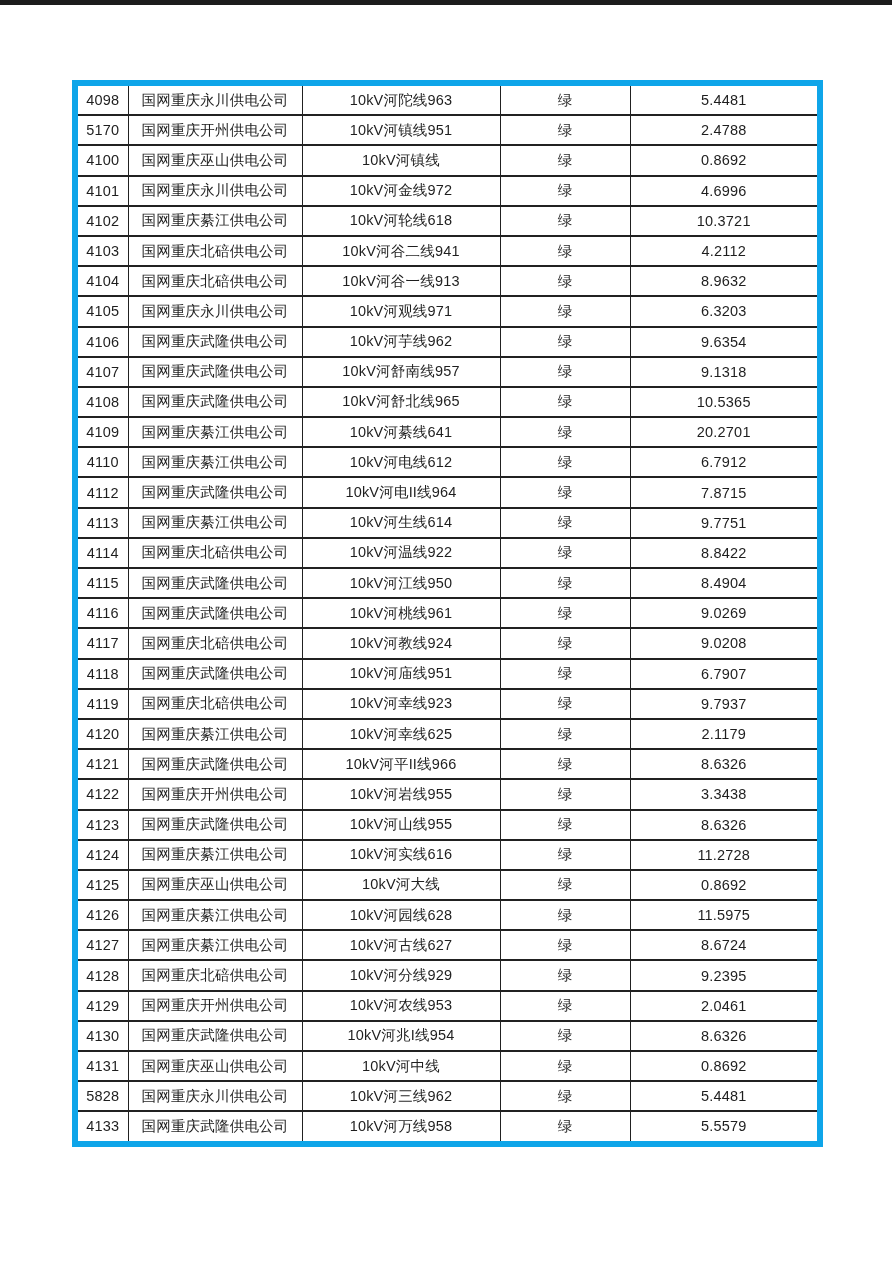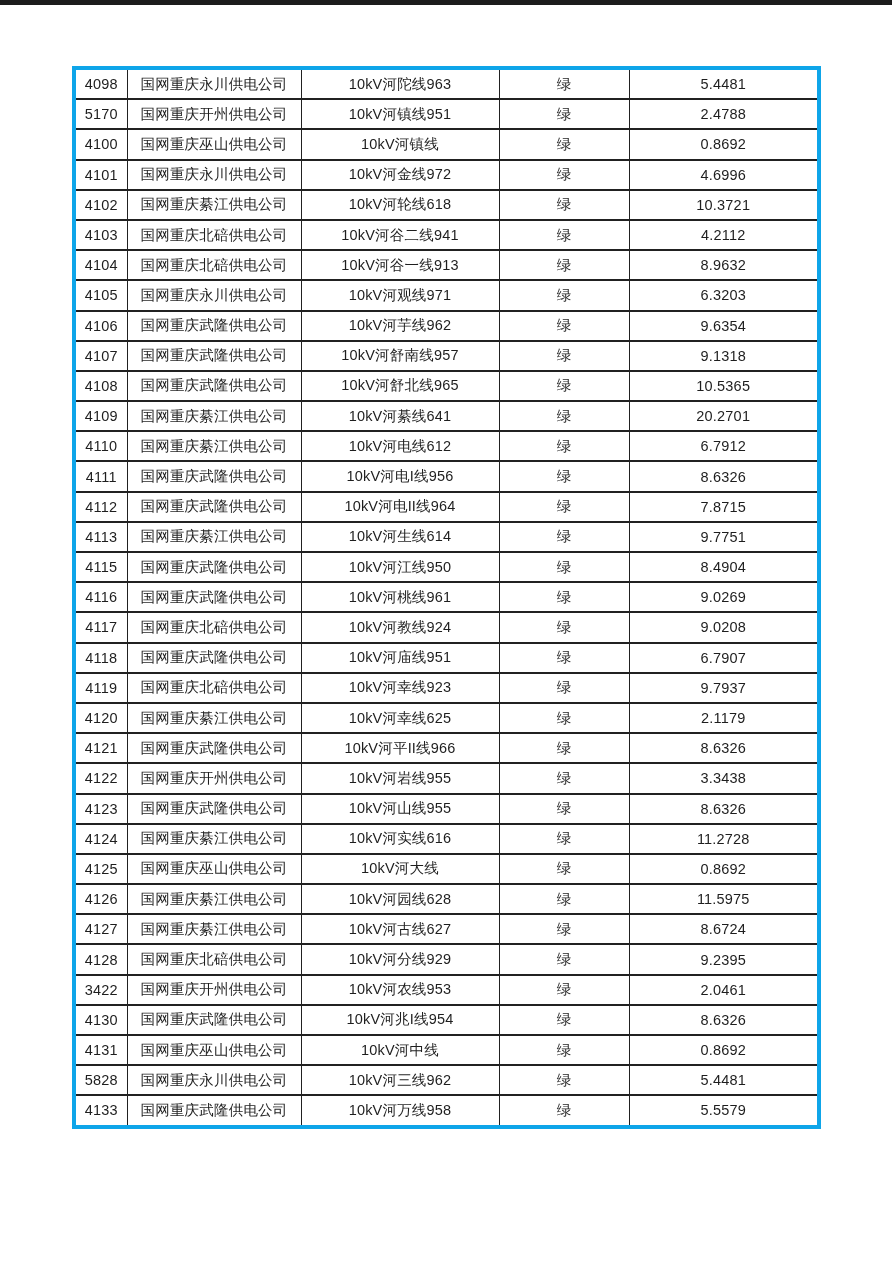--- a/index.html
+++ b/index.html
@@ -19,25 +19,25 @@
     position: absolute;
     top: 0;
     left: 0;
     width: 892px;
     height: 5px;
     background: #1c1c1c;
   }
   table.data-table {
     position: absolute;
     left: 72px;
-    top: 66px;
+    top: 80px;
     width: 745px;
     border-collapse: collapse;
     table-layout: fixed;
-    border: 4px solid #0ea5e9;
+    border: 6px solid #0ea5e9;
   }
   table.data-table td {
     border-left: 1px solid #212121;
     border-right: 1px solid #212121;
     border-top: 2px solid #212121;
     border-bottom: 2px solid #212121;
     height: 28.2px;
     padding: 0 2px;
     text-align: center;
     vertical-align: middle;
@@ -165,44 +165,44 @@
   </tr>
 
   <tr>
     <td>4110</td>
     <td>国网重庆綦江供电公司</td>
     <td>10kV河电线612</td>
     <td>绿</td>
     <td>6.7912</td>
   </tr>
 
-  <tr>
-    <td>4111</td>
-    <td>国网重庆武隆供电公司</td>
-    <td>10kV河电I线956</td>
-    <td>绿</td>
-    <td>8.6326</td>
-  </tr>
 
   <tr>
     <td>4112</td>
     <td>国网重庆武隆供电公司</td>
     <td>10kV河电II线964</td>
     <td>绿</td>
     <td>7.8715</td>
   </tr>
 
   <tr>
     <td>4113</td>
     <td>国网重庆綦江供电公司</td>
     <td>10kV河生线614</td>
     <td>绿</td>
     <td>9.7751</td>
   </tr>
 
+  <tr>
+    <td>4114</td>
+    <td>国网重庆北碚供电公司</td>
+    <td>10kV河温线922</td>
+    <td>绿</td>
+    <td>8.8422</td>
+  </tr>
 
   <tr>
     <td>4115</td>
     <td>国网重庆武隆供电公司</td>
     <td>10kV河江线950</td>
     <td>绿</td>
     <td>8.4904</td>
   </tr>
 
   <tr>
@@ -303,21 +303,21 @@
 
   <tr>
     <td>4128</td>
     <td>国网重庆北碚供电公司</td>
     <td>10kV河分线929</td>
     <td>绿</td>
     <td>9.2395</td>
   </tr>
 
   <tr>
-    <td>3422</td>
+    <td>4129</td>
     <td>国网重庆开州供电公司</td>
     <td>10kV河农线953</td>
     <td>绿</td>
     <td>2.0461</td>
   </tr>
 
   <tr>
     <td>4130</td>
     <td>国网重庆武隆供电公司</td>
     <td>10kV河兆I线954</td>

